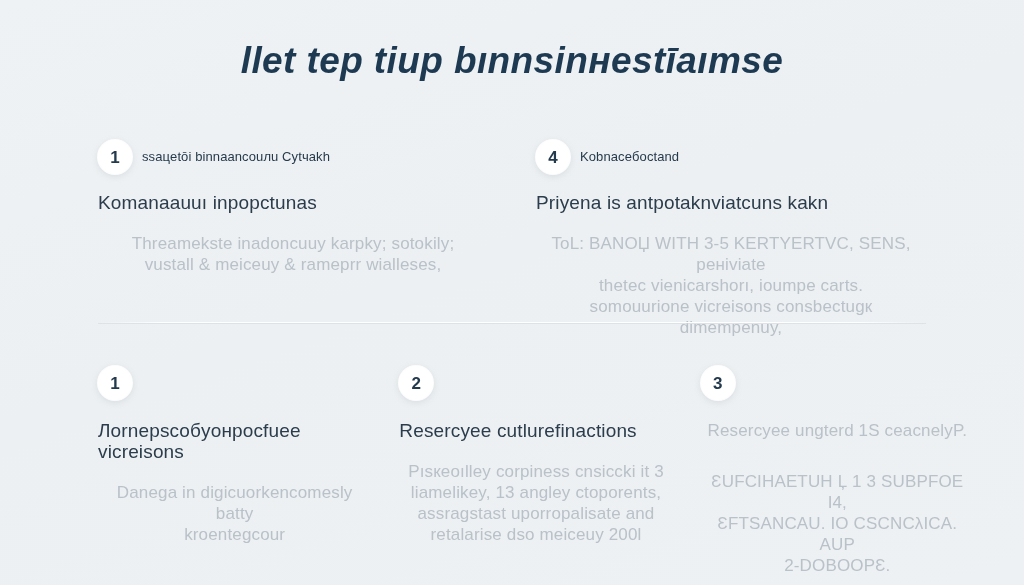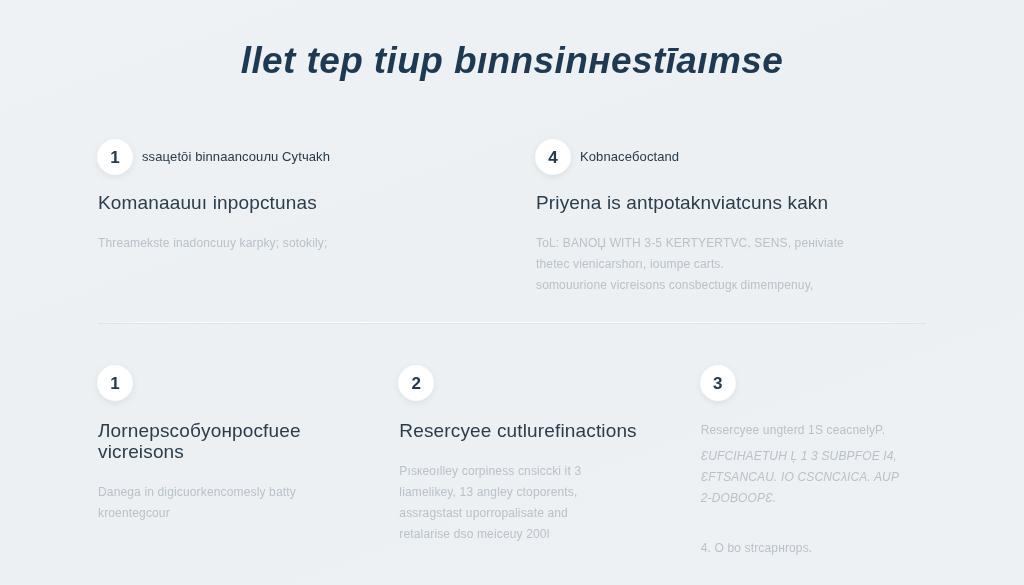--- a/index.html
+++ b/index.html
@@ -125,25 +125,26 @@
   .sub-heading {
     font-size: 19px;
     line-height: 21px;
     color: #2b3c4c;
     font-weight: 500;
     letter-spacing: 0.15px;
     margin-bottom: 20px;
   }
 
   .body-text {
-    font-size: 12px;
+    font-size: 17px;
     line-height: 21px;
     color: #b9c1c9;
     letter-spacing: 0.15px;
     font-weight: 400;
+    text-align: center;
   }
   .body-text + .body-text {
     margin-top: 29px;
   }
   .body-line {
     display: block;
   }
 </style>
 </head>
 <body>
@@ -155,20 +156,21 @@
   <div class="section-top">
 
     <div class="col-bottom col-top">
       <div class="badge-row">
         <div class="badge">1</div>
         <div class="badge-inline-title">ssaцetōi binnaancouлu Cytчakh</div>
       </div>
       <div class="sub-heading">Komanaauuı inpopctunas</div>
       <div class="body-text">
         <span class="body-line">Threamekste inadoncuuy karpky; sotokily;</span>
+        <span class="body-line">vustall &amp; meiceuy &amp; rameprr wialleses,</span>
       </div>
     </div>
 
     <div class="col-bottom col-top">
       <div class="badge-row">
         <div class="badge">4</div>
         <div class="badge-inline-title">Kobnaceбoctand</div>
       </div>
       <div class="sub-heading">Priyena is antpotaknviatcuns kakn</div>
       <div class="body-text">
@@ -208,21 +210,21 @@
       </div>
     </div>
 
     <div class="col-bottom">
       <div class="badge-row stacked">
         <div class="badge">3</div>
       </div>
       <div class="body-text">
         <span class="body-line">Resercyee ungterd 1S ceacnelyP.</span>
       </div>
-      <div class="body-text tight" style="margin-top:5px;font-style:italic;">
+      <div class="body-text tight" style="margin-top:30px;">
         <span class="body-line">ԐUFCIHAETUH Ļ 1 3 SUBPFOE I4,</span>
         <span class="body-line">ԐFTSANCAU. IO CSCNCλICA. AUP</span>
         <span class="body-line">2-DOBOOPԐ.</span>
       </div>
       <div class="body-text">
         <span class="body-line">4. O bo strcapнrops.</span>
       </div>
     </div>
 
   </div>

